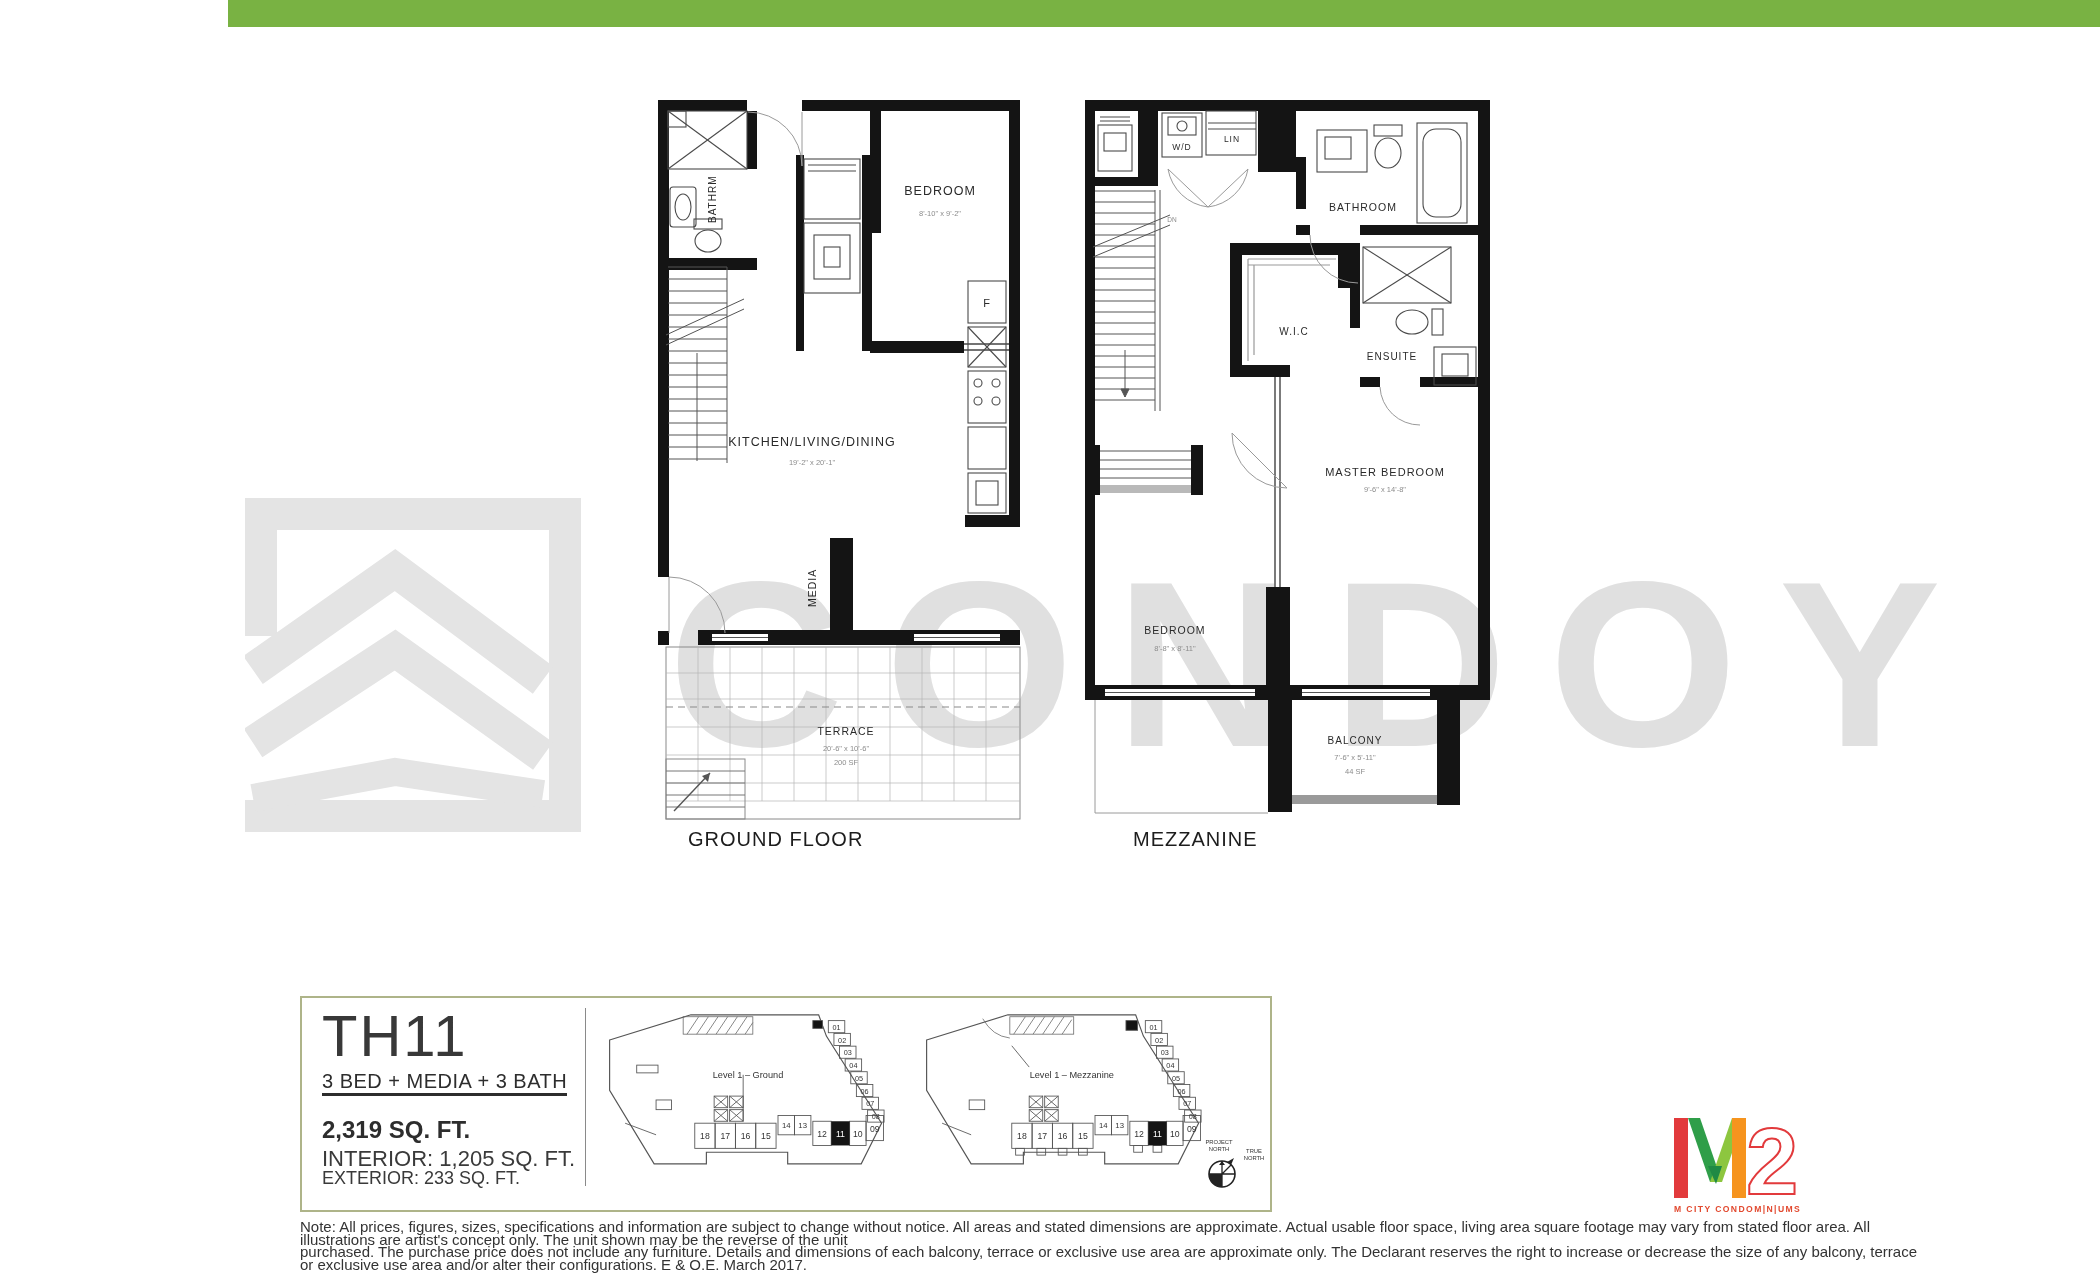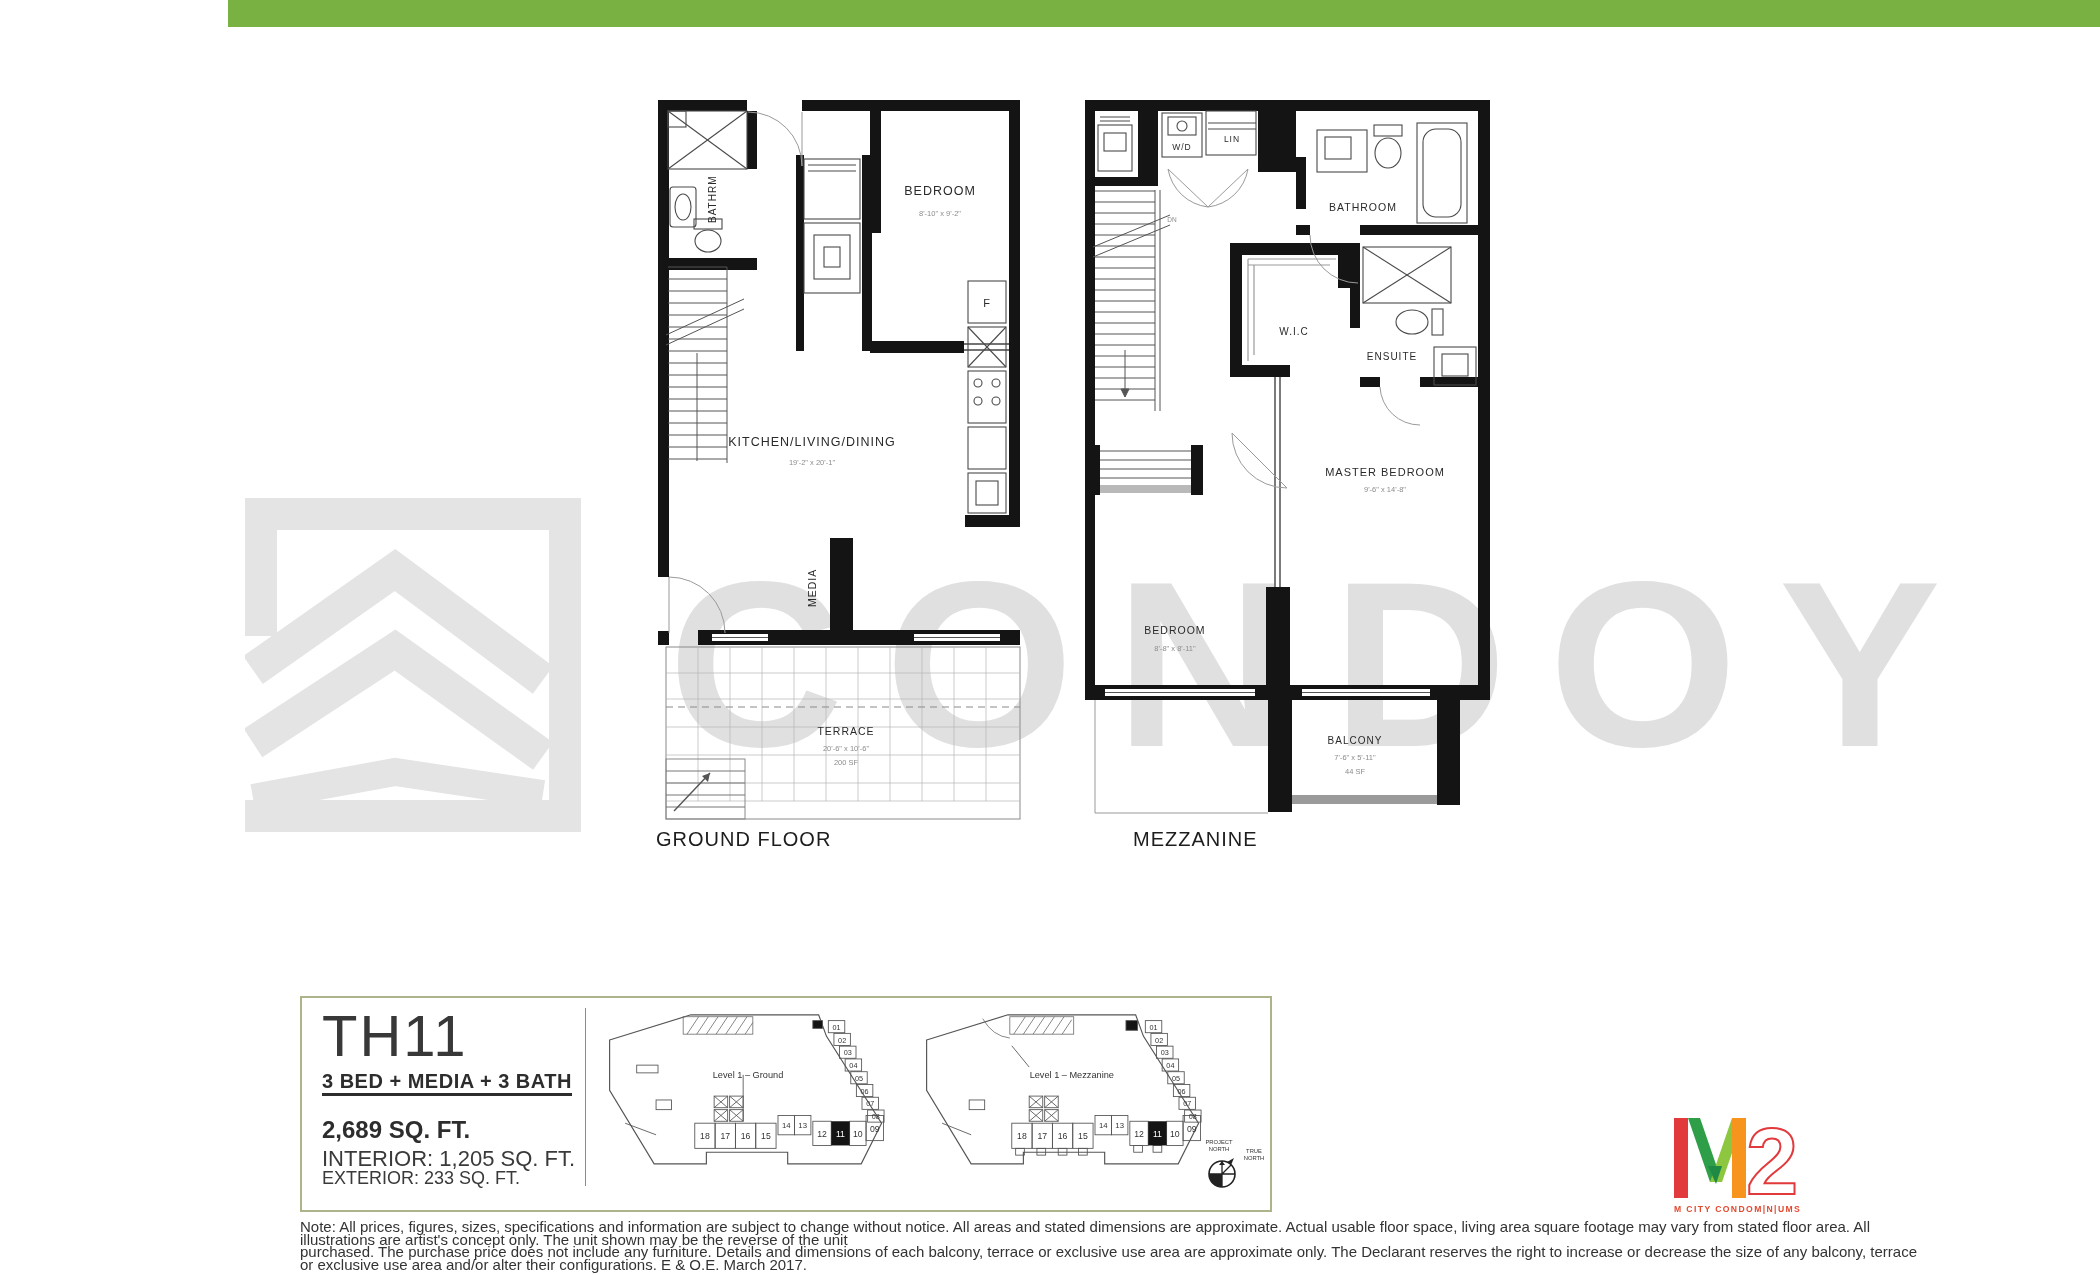--- a/index.html
+++ b/index.html
@@ -10,26 +10,26 @@
   #greenbar{left:228px;top:0;width:1872px;height:27px;background:#79b243;}
   
   #wm-text{left:668px;top:546px;font-size:236px;font-weight:bold;color:#e0e0e0;
            letter-spacing:40px;white-space:nowrap;transform:scaleX(1.03);transform-origin:left top;
            z-index:0;line-height:1;}
   #wm-logo{left:245px;top:498px;z-index:0;}
   
   #gf-svg{left:652px;top:95px;z-index:2;}
   #mz-svg{left:1080px;top:95px;z-index:2;}
   .floor-caption{font-size:20px;letter-spacing:1px;color:#1d1d1d;z-index:3;}
-  #gf-caption{left:656px;top:828px;}
+  #gf-caption{left:688px;top:828px;}
   #mz-caption{left:1133px;top:828px;}
   
   #infobox{left:300px;top:996px;width:968px;height:212px;border:2px solid #aeb489;z-index:3;background:transparent;}
   #unit-name{left:322px;top:1002px;font-size:58px;font-weight:500;letter-spacing:2px;color:#383838;}
-  #unit-config{left:322px;top:1070px;font-size:20px;font-weight:bold;color:#2d2d2d;
+  #unit-config{left:322px;top:1070px;font-size:20px;font-weight:normal;color:#2d2d2d;
                letter-spacing:0.5px;border-bottom:3px solid #2d2d2d;padding-bottom:0;}
   #unit-total{left:322px;top:1116px;font-size:24px;font-weight:bold;color:#2d2d2d;}
   #unit-interior{left:322px;top:1146px;font-size:22px;color:#3a3a3a;text-align:right;}
   #unit-exterior{left:322px;top:1168px;font-size:18px;color:#3a3a3a;}
   #divider{left:585px;top:1008px;width:1px;height:178px;background:#8a8a8a;}
   #keyplan1{left:598px;top:1004px;z-index:3;}
   #keyplan2{left:915px;top:1004px;z-index:3;}
   #compass{left:1198px;top:1134px;z-index:3;}
   
   #m2logo{left:1672px;top:1110px;z-index:3;}
@@ -284,21 +284,21 @@
   <text class="dimlbl" x="275" y="665" font-size="7.5" text-anchor="middle">7'-6" x 5'-11"</text>
   <text class="dimlbl" x="275" y="679" font-size="7.5" text-anchor="middle">44 SF</text>
 </svg>
 
 <div id="gf-caption" class="abs floor-caption">GROUND FLOOR</div>
 <div id="mz-caption" class="abs floor-caption">MEZZANINE</div>
 
 <div id="infobox" class="abs"></div>
 <div id="unit-name" class="abs">TH11</div>
 <div id="unit-config" class="abs">3 BED + MEDIA + 3 BATH</div>
-<div id="unit-total" class="abs">2,689 SQ. FT.</div>
+<div id="unit-total" class="abs">2,319 SQ. FT.</div>
 <div id="unit-interior" class="abs">INTERIOR: 1,205 SQ. FT.</div>
 <div id="unit-exterior" class="abs">EXTERIOR: 233 SQ. FT.</div>
 <div id="divider" class="abs"></div>
 
 <svg id="keyplan1" class="abs" width="300" height="190" viewBox="0 0 310 190">
   <polygon points="12,34 96,8 228,8 236,30 293,120 272,162 196,162 196,150 112,150 112,162 58,162 12,86" fill="none" stroke="#555" stroke-width="1.2"></polygon>
   <g stroke="#666" stroke-width="0.8">
     <rect x="88" y="10" width="72" height="18" fill="none"></rect>
     <path d="M92 28 L104 10 M102 28 L114 10 M112 28 L124 10 M122 28 L134 10 M132 28 L144 10 M142 28 L154 10 M152 28 L160 16"></path>
   </g>

